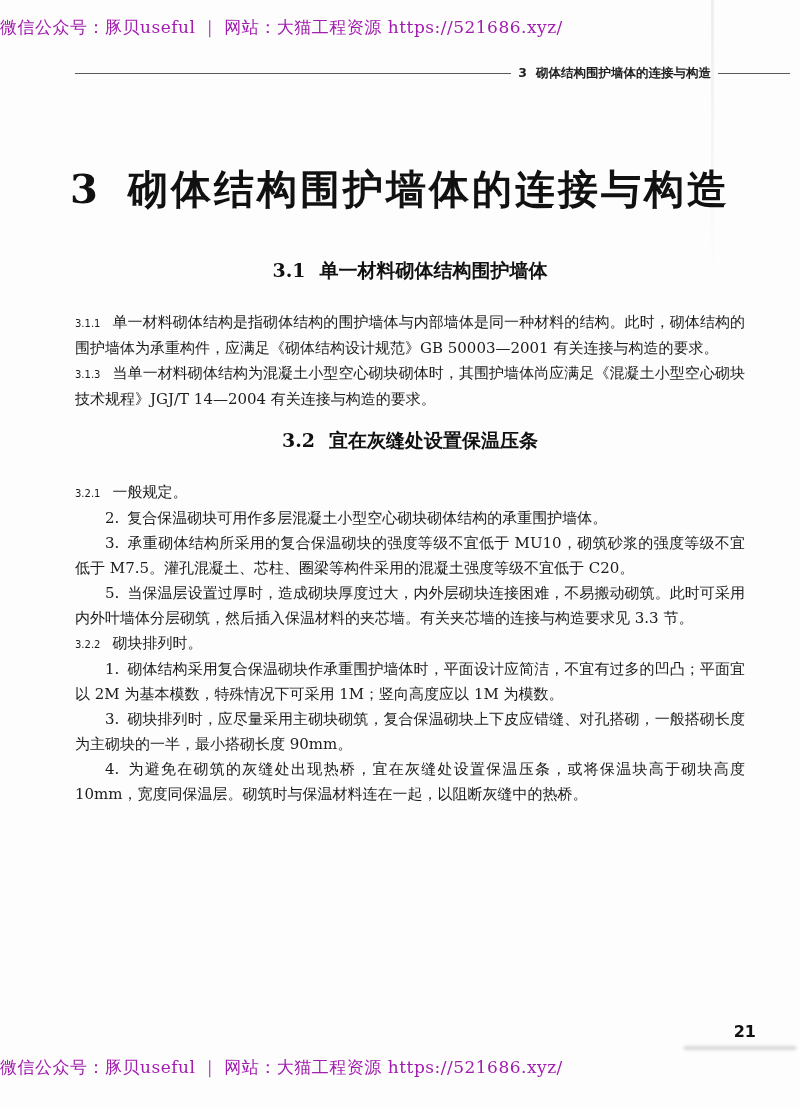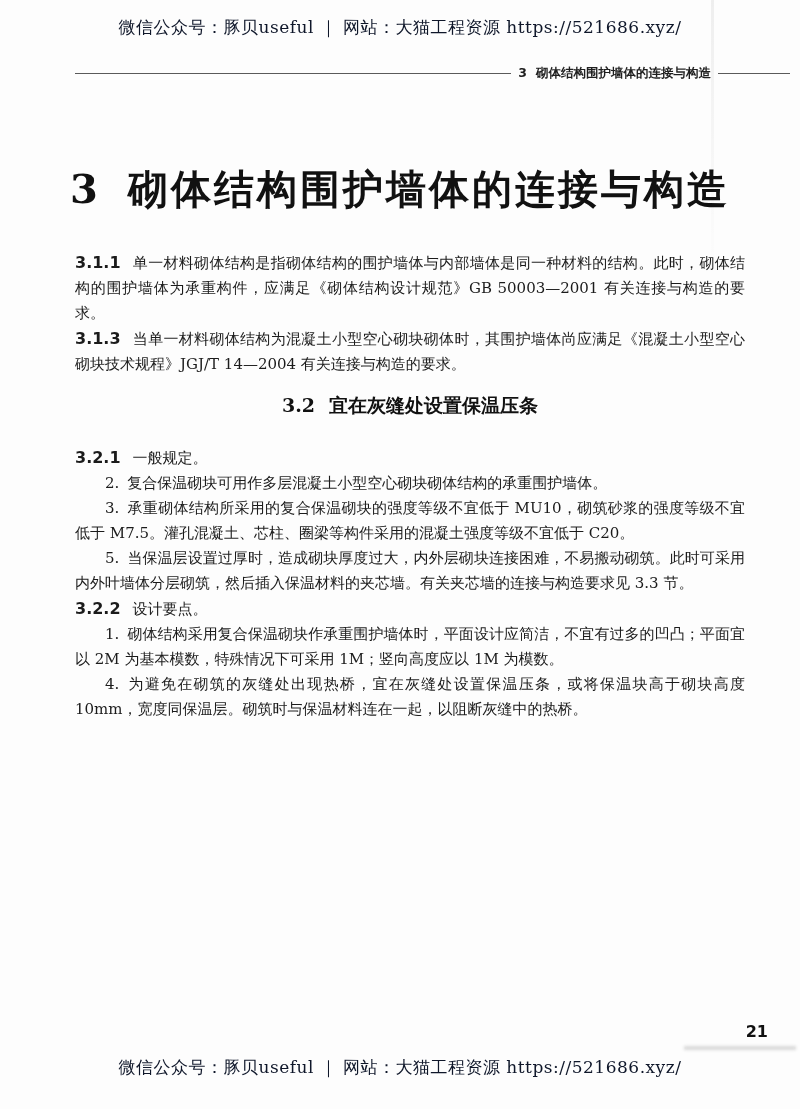--- a/index.html
+++ b/index.html
@@ -7,22 +7,21 @@
     position:relative;
     width:800px;height:1109px;
     background:#fdfdfd;
     font-family:"DejaVu Serif","Liberation Serif",serif;
     color:#1b1b1b;
     overflow:hidden;
   }
   
   .wm{
     position:absolute;left:0;width:100%;
-    text-align:center;
-    color:#0f172a;
+    color:#a21caf;
     font-size:17px;
     letter-spacing:0.5px;
     font-family:"DejaVu Serif","Liberation Serif",serif;
   }
   .wm-top{top:16px;}
   .wm-bottom{top:1056px;}
   
   .header{
     position:absolute;top:64px;left:75px;right:10px;
     display:flex;align-items:center;height:18px;
@@ -58,28 +57,28 @@
   #doc-body h2:first-child{margin-top:6px;}
   #doc-body h2 .h-num{margin-right:14px;}
   #doc-body p{
     margin:0;
     font-size:15px;line-height:25px;
     text-align:justify;
     color:#1b1b1b;
   }
   p.clause .p-num{
     font-family:"DejaVu Sans","Liberation Sans",sans-serif;
-    font-weight:bold;font-size:16px;
+    font-weight:normal;font-size:10px;
     margin-right:12px;
   }
   p.item{text-indent:2em;}
   p.item .p-num{margin-right:8px;}
   
   .page-num{
-    position:absolute;top:1022px;right:32px;
+    position:absolute;top:1022px;right:44px;
     font-family:"DejaVu Sans","Liberation Sans",sans-serif;
     font-weight:bold;font-size:16px;color:#111;
   }
   
   .stripe{
     position:absolute;left:711px;top:0;width:3px;height:280px;
     background:linear-gradient(to bottom, rgba(0,0,0,0.06), rgba(0,0,0,0));
     pointer-events:none;
   }
   .smudge{
@@ -98,29 +97,31 @@
 
   <div class="header">
     <span class="rule rule-left"></span>
     <span class="header-text"><b class="ch-num">3</b><span>砌体结构围护墙体的连接与构造</span></span>
     <span class="rule rule-right"></span>
   </div>
 
   <h1 class="doc-title"><span class="t-num">3</span><span class="t-text">砌体结构围护墙体的连接与构造</span></h1>
 
   <div id="doc-body">
+      <h2 class="section-heading"><span class="h-num">3.1</span><span class="h-title">单一材料砌体结构围护墙体</span></h2>
       <p class="clause"><b class="p-num">3.1.1</b><span class="p-text">单一材料砌体结构是指砌体结构的围护墙体与内部墙体是同一种材料的结构。此时，砌体结构的围护墙体为承重构件，应满足《砌体结构设计规范》GB 50003—2001 有关连接与构造的要求。</span></p>
       <p class="clause"><b class="p-num">3.1.3</b><span class="p-text">当单一材料砌体结构为混凝土小型空心砌块砌体时，其围护墙体尚应满足《混凝土小型空心砌块技术规程》JGJ/T 14—2004 有关连接与构造的要求。</span></p>
       <h2 class="section-heading"><span class="h-num">3.2</span><span class="h-title">宜在灰缝处设置保温压条</span></h2>
       <p class="clause"><b class="p-num">3.2.1</b><span class="p-text">一般规定。</span></p>
       <p class="item"><span class="p-num">2.</span><span class="p-text">复合保温砌块可用作多层混凝土小型空心砌块砌体结构的承重围护墙体。</span></p>
       <p class="item"><span class="p-num">3.</span><span class="p-text">承重砌体结构所采用的复合保温砌块的强度等级不宜低于 MU10，砌筑砂浆的强度等级不宜低于 M7.5。灌孔混凝土、芯柱、圈梁等构件采用的混凝土强度等级不宜低于 C20。</span></p>
       <p class="item"><span class="p-num">5.</span><span class="p-text">当保温层设置过厚时，造成砌块厚度过大，内外层砌块连接困难，不易搬动砌筑。此时可采用内外叶墙体分层砌筑，然后插入保温材料的夹芯墙。有关夹芯墙的连接与构造要求见 3.3 节。</span></p>
-      <p class="clause"><b class="p-num">3.2.2</b><span class="p-text">设计要点。</span></p>
+      <p class="clause"><b class="p-num">3.2.2</b><span class="p-text">砌块排列时。</span></p>
       <p class="item"><span class="p-num">1.</span><span class="p-text">砌体结构采用复合保温砌块作承重围护墙体时，平面设计应简洁，不宜有过多的凹凸；平面宜以 2M 为基本模数，特殊情况下可采用 1M；竖向高度应以 1M 为模数。</span></p>
+      <p class="item"><span class="p-num">3.</span><span class="p-text">砌块排列时，应尽量采用主砌块砌筑，复合保温砌块上下皮应错缝、对孔搭砌，一般搭砌长度为主砌块的一半，最小搭砌长度 90mm。</span></p>
       <p class="item"><span class="p-num">4.</span><span class="p-text">为避免在砌筑的灰缝处出现热桥，宜在灰缝处设置保温压条，或将保温块高于砌块高度 10mm，宽度同保温层。砌筑时与保温材料连在一起，以阻断灰缝中的热桥。</span></p>
     </div>
 
   <div class="stripe"></div>
   <div class="smudge"></div>
 
   <div class="page-num">21</div>
 
   <div class="wm wm-bottom">微信公众号：豚贝useful ｜ 网站：大猫工程资源 https://521686.xyz/</div>
 

